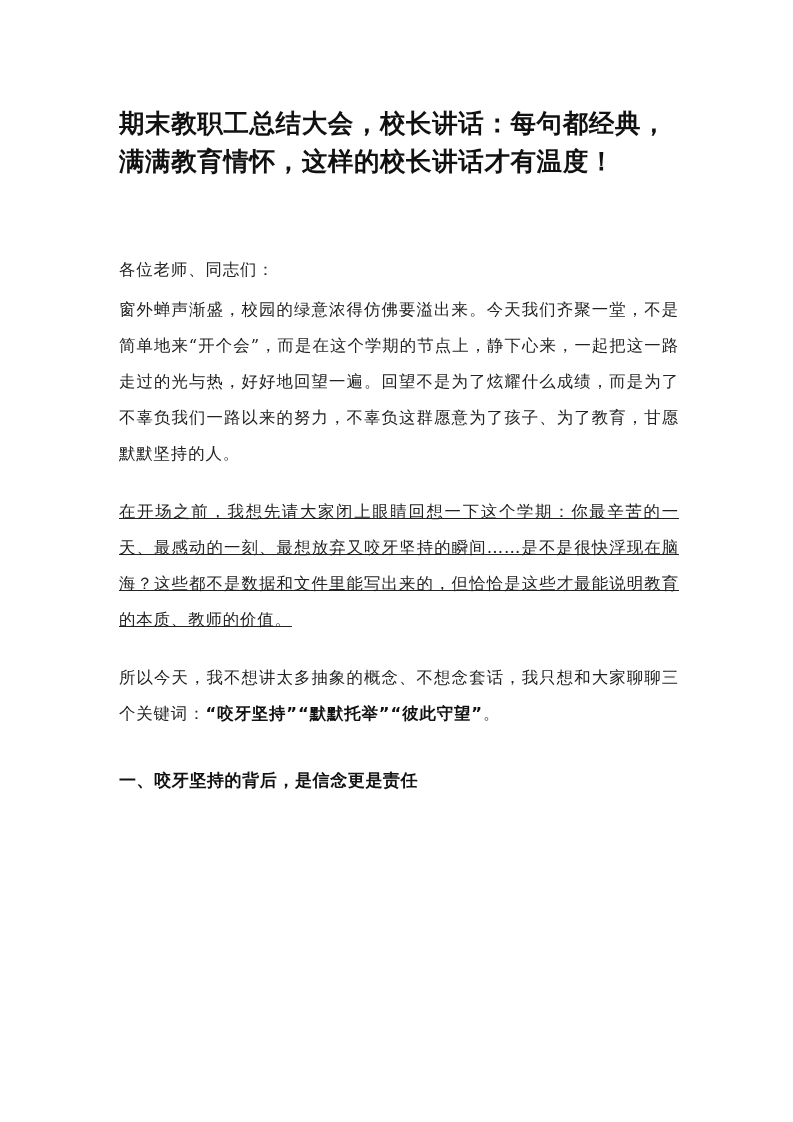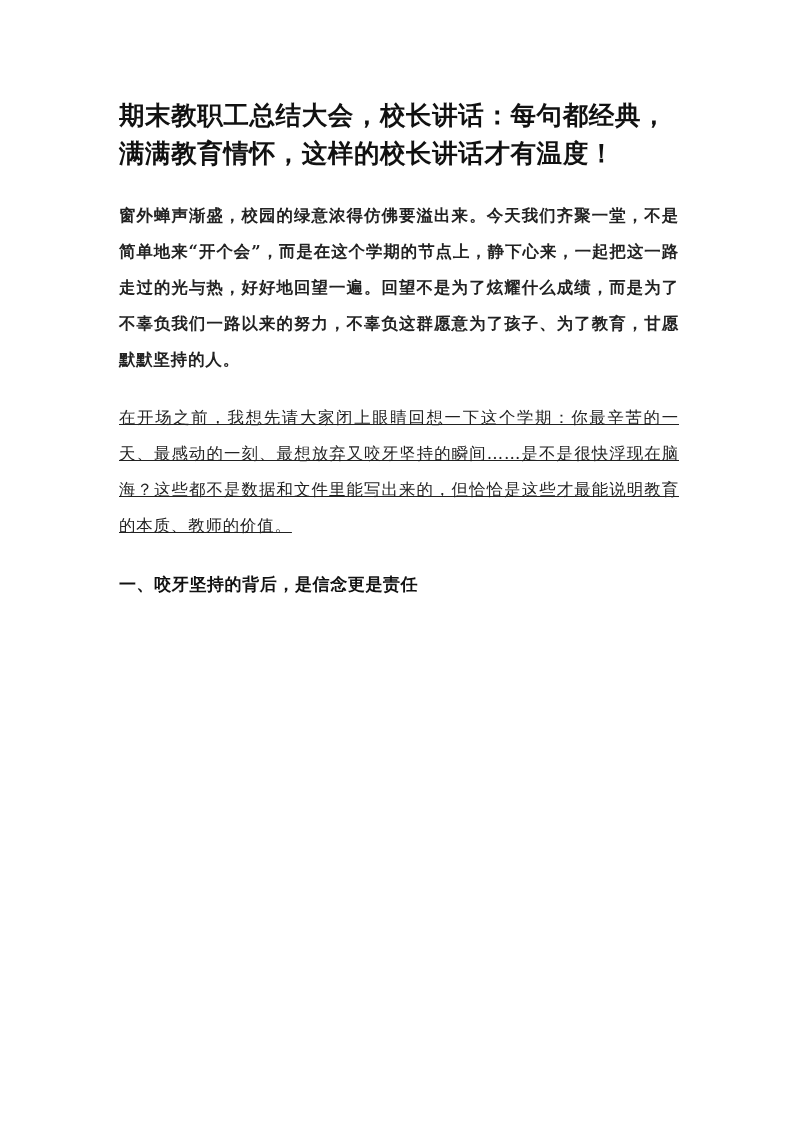--- a/index.html
+++ b/index.html
@@ -11,21 +11,21 @@
       width: 793px;
       height: 1122px;
       position: relative;
       overflow: hidden;
       color: #1a1a1a;
       font-family: "DejaVu Serif", "Liberation Serif", serif;
     }
     .page {
       position: absolute;
       left: 119px;
-      top: 96px;
+      top: 104px;
       width: 560px;
     }
     .title {
       font-family: "DejaVu Sans", "Liberation Sans", sans-serif;
       font-weight: bold;
       font-size: 25.5px;
       line-height: 38px;
       letter-spacing: 0.6px;
       margin: 0;
       color: #111;
@@ -33,43 +33,45 @@
     .para {
       font-size: 16.4px;
       line-height: 36px;
       margin: 0;
       letter-spacing: 0.9px;
       color: #222;
       text-align: justify;
     }
     .p-greet { margin-top: 72px; }
     .p-hello { margin-top: 22px; }
-    .p-1 { margin-top: 26px; font-weight: bold; }
+    .p-1 { margin-top: 4px; }
     .p-2 { margin-top: 22px; text-decoration: underline; }
     .p-3 { margin-top: 22px; }
     .kw {
       font-family: "DejaVu Sans", "Liberation Sans", sans-serif;
       font-weight: bold;
       color: #111;
     }
     .heading {
       font-family: "DejaVu Sans", "Liberation Sans", sans-serif;
       font-weight: bold;
       font-size: 17px;
       line-height: 36px;
       letter-spacing: 0.6px;
-      margin: 22px 0 0 0;
+      margin: 30px 0 0 0;
       color: #111;
     }
   </style>
 </head>
 <body>
 
 <div class="page">
   <h1 class="title">期末教职工总结大会，校长讲话：每句都经典，满满教育情怀，这样的校长讲话才有温度！</h1>
 
+  <p class="para p-greet">各位老师、同志们：</p>
 
   <p class="para p-1">窗外蝉声渐盛，校园的绿意浓得仿佛要溢出来。今天我们齐聚一堂，不是简单地来“开个会”，而是在这个学期的节点上，静下心来，一起把这一路走过的光与热，好好地回望一遍。回望不是为了炫耀什么成绩，而是为了不辜负我们一路以来的努力，不辜负这群愿意为了孩子、为了教育，甘愿默默坚持的人。</p>
   <p class="para p-2">在开场之前，我想先请大家闭上眼睛回想一下这个学期：你最辛苦的一天、最感动的一刻、最想放弃又咬牙坚持的瞬间……是不是很快浮现在脑海？这些都不是数据和文件里能写出来的，但恰恰是这些才最能说明教育的本质、教师的价值。</p>
 
+  <p class="para p-3"><span>所以今天，我不想讲太多抽象的概念、不想念套话，我只想和大家聊聊三个关键词：</span><span class="kw">“咬牙坚持”“默默托举”“彼此守望”</span><span>。</span></p>
 
   <h2 class="heading">一、咬牙坚持的背后，是信念更是责任</h2>
 </div>
 
 </body></html>

